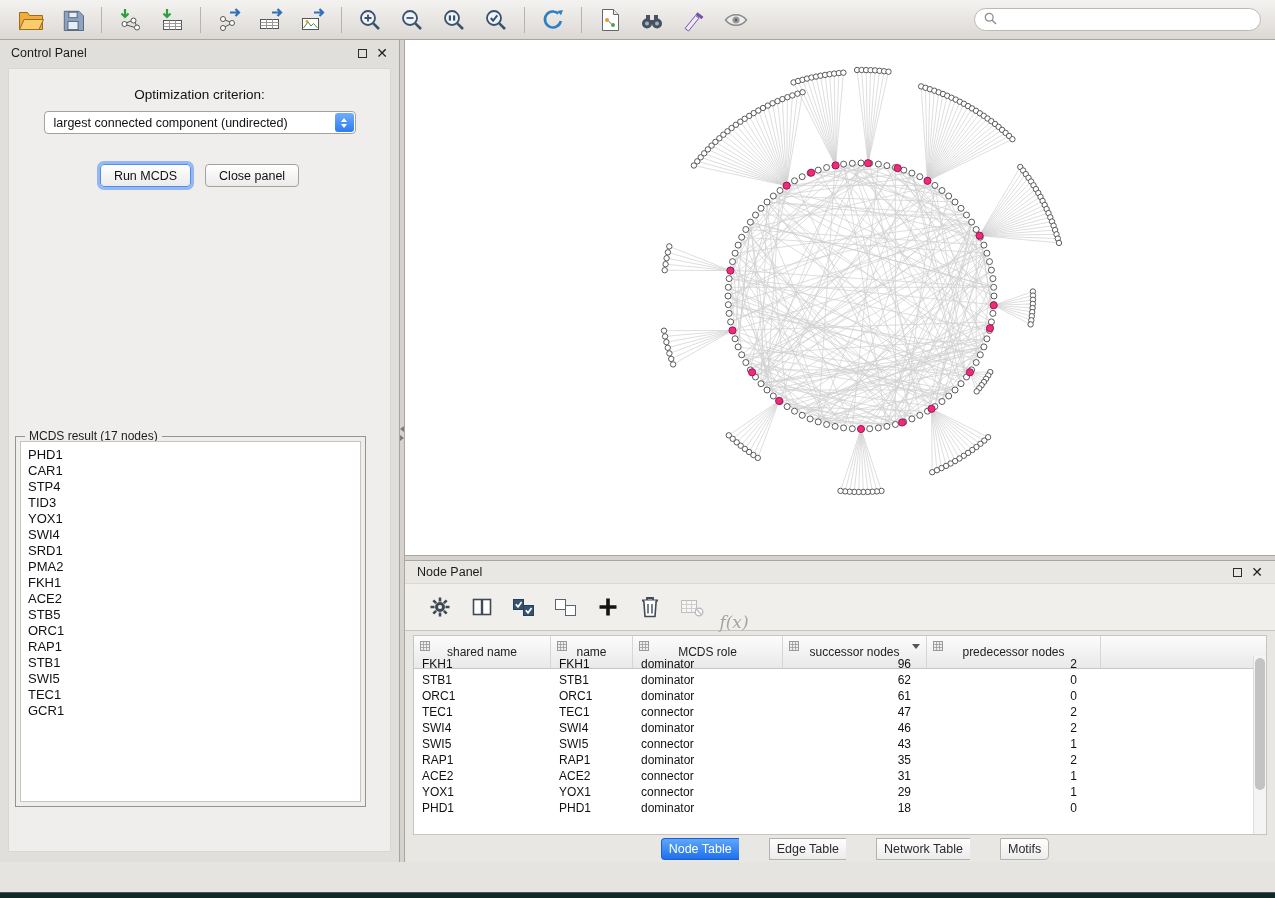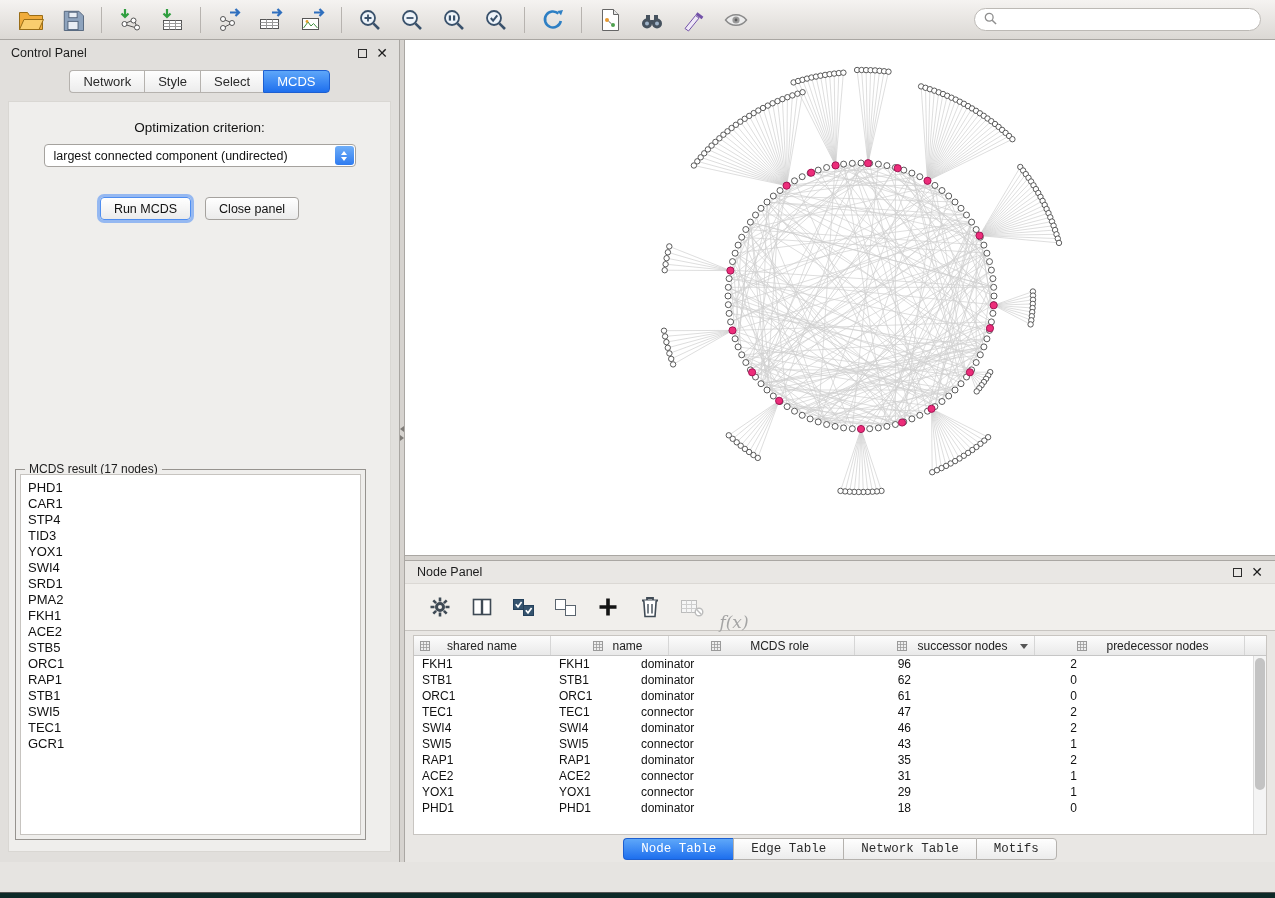--- a/index.html
+++ b/index.html
@@ -62,35 +62,35 @@
 
   .hsplit { height:6px; background:#d6d3cf; border-top:1px solid #aaa7a3; border-bottom:1px solid #aaa7a3; }
 
   
   .table-panel { flex:1; background:#e9e7e4; display:flex; flex-direction:column; min-height:0; }
   .tp-header { height:22px; display:flex; align-items:center; padding:0 12px; font-size:12.5px; color:#1c1c1c; }
   .tp-toolbar { height:48px; background:#f1efec; border-top:1px solid #dbd8d4; border-bottom:1px solid #c8c5c1; display:flex; align-items:center; padding:0 16px; gap:4px; }
   .tp-btn { width:38px; height:38px; display:flex; align-items:center; justify-content:center; background:transparent; border:none; }
   .fx-label { font-family:"DejaVu Serif",serif; font-style:italic; font-size:17px; color:#a4a4a4;margin-top:30px; }
   .table-wrap { flex:1; background:#fff; margin:4px 8px 0; border:1px solid #c8c5c1; position:relative; overflow:hidden; }
-  .thead { display:flex; height:20px; background:linear-gradient(#fcfcfc,#e9e9e9); border-bottom:1px solid #c6c6c6; font-size:12px; color:#222;gap:36px; }
+  .thead { display:flex; height:33px; background:linear-gradient(#fcfcfc,#e9e9e9); border-bottom:1px solid #c6c6c6; font-size:12px; color:#222; }
   .th { position:relative; display:flex; align-items:center; justify-content:center; border-right:1px solid #d6d6d6; flex-shrink:0; }
   .th .colicon { position:absolute; left:6px; top:4px; }
   .th-label { padding:0 14px; }
   .th-chevron { position:absolute; right:6px; top:8px; width:0; height:0; border-left:4px solid transparent; border-right:4px solid transparent; border-top:5px solid #555; }
   .th.filler { flex:1; border-right:none; }
   .tbody { position:absolute; top:20px; left:0; right:13px; bottom:0; }
   .tr { display:flex; height:16px; align-items:center; font-size:12px; color:#111; }
   .td { flex-shrink:0; padding-left:8px; white-space:nowrap; overflow:hidden; }
   .td.num { text-align:right; padding-left:0; }
   .td.filler { flex:1; }
   .vscroll { position:absolute; top:20px; right:0; bottom:0; width:13px; background:#f4f4f4; border-left:1px solid #ddd; }
   .vthumb { position:absolute; top:2px; left:1px; width:10px; height:132px; background:#c3c3c3; border-radius:5px; }
   .tp-tabs { height:27px; display:flex; justify-content:center; align-items:center; }
-  .tp-tab { font-size:12.5px; padding:3px 17px; background:linear-gradient(#fefefe,#ececec); border:1px solid #b5b2ae; border-right:none; color:#2a2a2a; font-family:Liberation Mono, monospace; }
+  .tp-tab { font-size:12.5px; padding:3px 7px; background:linear-gradient(#fefefe,#ececec); border:1px solid #b5b2ae; border-right:none; color:#2a2a2a; font-family:Liberation Sans, sans-serif;margin-left:30px; }
   .tp-tab:first-child { border-radius:4px 0 0 4px; }
   .tp-tab:last-child { border-right:1px solid #b5b2ae; border-radius:0 4px 4px 0; }
   .tp-tab.active { background:linear-gradient(#5ea7f9,#1e6fee); color:#fff; border-color:#1d5fd0; }
 
   
   .statusbar { height:31px; background:linear-gradient(#f1efed,#ddd9d5); border-top:1px solid #aaa7a3; display:flex; align-items:center; padding:0 8px; }
   .sb-btn { width:30px; height:23px; background:linear-gradient(#fff,#e9e7e4); border:1px solid #a8a5a1; border-radius:3px; display:flex; align-items:center; justify-content:center; }
   .memory-btn { margin-left:auto; display:flex; align-items:center; gap:7px; font-size:12px; color:#111; background:linear-gradient(#fff,#ececec); border:1px solid #a8a5a1; border-radius:3px; height:21px; padding:0 11px; font-family:inherit; }
   .mem-dot { width:11px; height:11px; border-radius:50%; background:radial-gradient(circle at 35% 30%, #4fd35a, #168a1e 70%); }
 </style>
@@ -236,26 +236,20 @@
 
   <div class="main">
 
     <div class="control-panel">
       <div class="panel-header">
         <span>Control Panel</span>
         <span class="ph-buttons">
           <button class="float-btn"></button>
           <button class="close-btn">✕</button>
         </span>
-      </div>
-      <div class="tabs-row">
-        <div class="tab">Network</div>
-        <div class="tab">Style</div>
-        <div class="tab">Select</div>
-        <div class="tab active">MCDS</div>
       </div>
       <div class="panel-body">
         <div class="opt-label">Optimization criterion:</div>
         <div class="select">
           <span>largest connected component (undirected)</span>
           <span class="stepper">
               <span class="arr-up"></span>
               <span class="arr-dn"></span>
             </span>
         </div>

